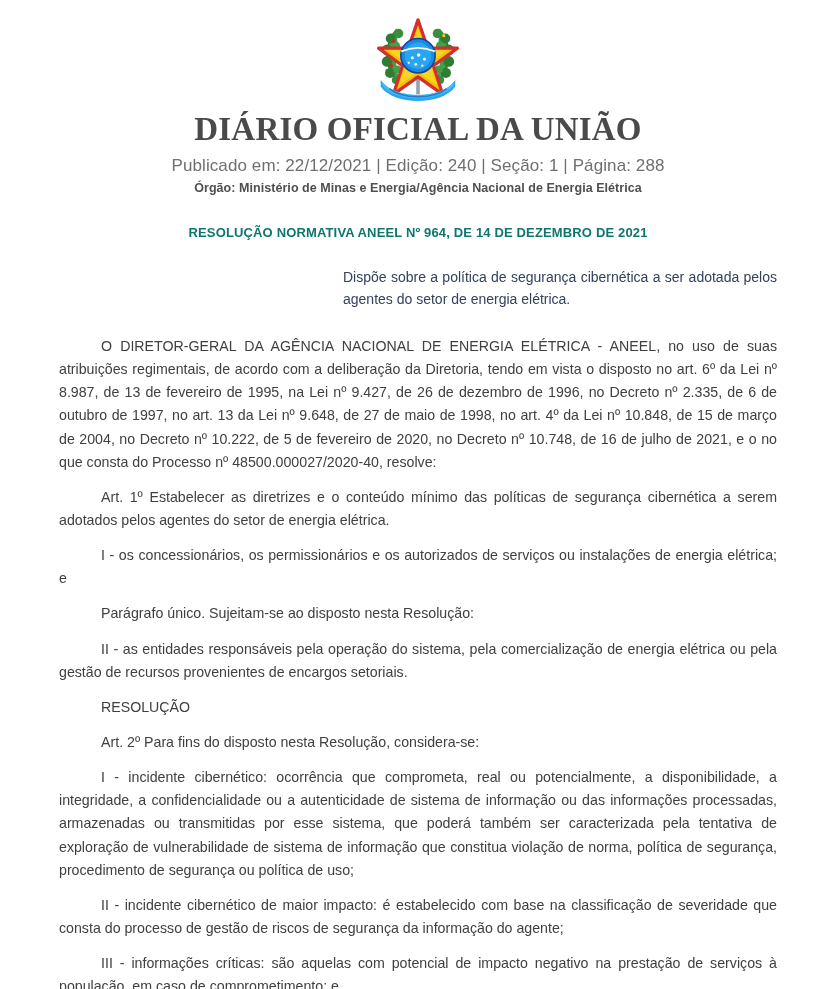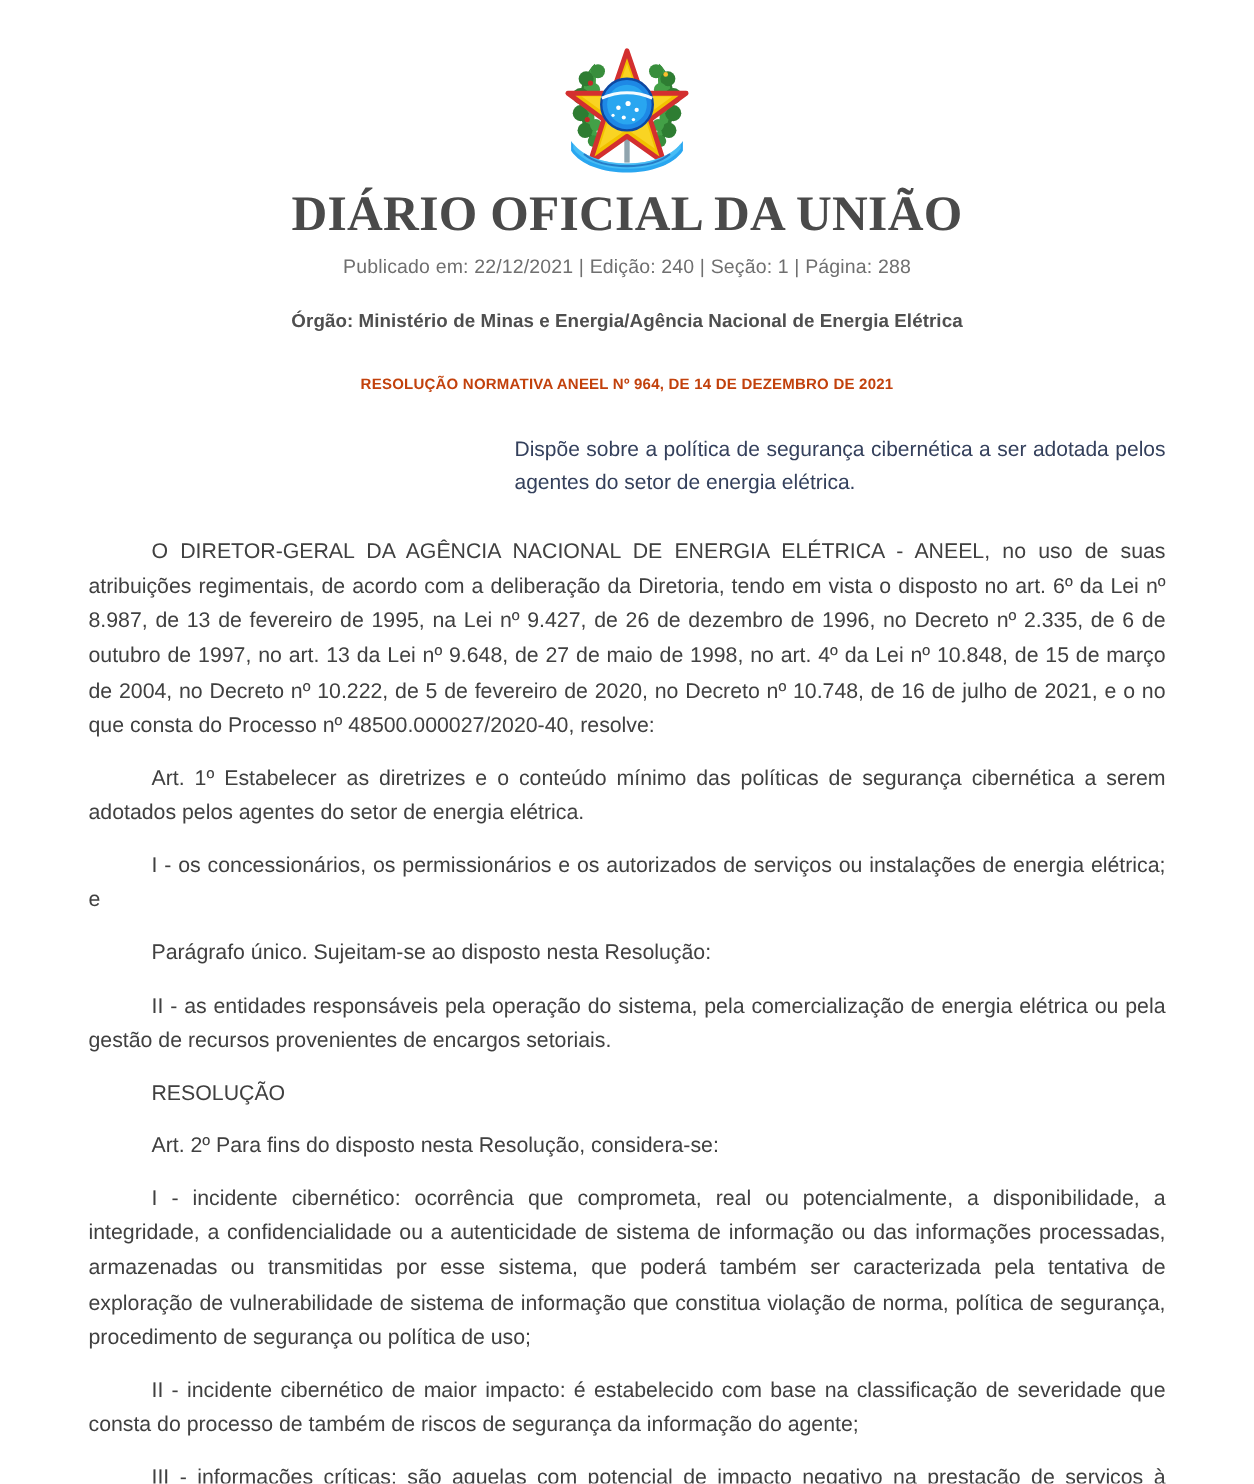--- a/index.html
+++ b/index.html
@@ -22,21 +22,21 @@
     height: 989px;
     position: relative;
     box-sizing: border-box;
     padding: 0;
     background: #ffffff;
   }
 
   
   .masthead {
     text-align: center;
-    padding-top: 28px;
+    padding-top: 14px;
   }
 
   .coat-of-arms {
     display: block;
     margin: 0 auto;
     width: 86px;
     height: 92px;
   }
 
   .dou-title {
@@ -44,48 +44,48 @@
     font-weight: bold;
     font-size: 33px;
     letter-spacing: 0.2px;
     color: #4a4a4a;
     margin: 6px 0 0 0;
     line-height: 1.08;
     white-space: nowrap;
   }
 
   .pub-meta {
-    font-size: 13px;
+    font-size: 17px;
     color: #6f6f6f;
     margin-top: 8px;
     letter-spacing: 0.1px;
     font-weight: normal;
   }
 
   .organ-line {
     font-size: 12.5px;
     color: #4f4f4f;
     font-weight: bold;
-    margin-top: 22px;
+    margin-top: 5px;
     letter-spacing: 0.05px;
     text-align: center;
   }
 
   
   .content {
     margin: 0 59px 0 59px;
     width: 718px;
     box-sizing: border-box;
   }
 
   .res-title {
     text-align: center;
-    font-size: 10px;
+    font-size: 13px;
     font-weight: bold;
-    color: #c2410c;
+    color: #0f766e;
     letter-spacing: 0.15px;
     margin-top: 30px;
     margin-bottom: 0;
   }
 
   .ementa {
     margin-left: 284px;
     margin-top: 26px;
     text-align: justify;
     font-size: 14px;
@@ -209,18 +209,18 @@
     <p class="para">Parágrafo único. Sujeitam-se ao disposto nesta Resolução:</p>
 
     <p class="para">II - as entidades responsáveis pela operação do sistema, pela comercialização de energia elétrica ou pela gestão de recursos provenientes de encargos setoriais.</p>
 
     <p class="para section-head">RESOLUÇÃO</p>
 
     <p class="para">Art. 2º Para fins do disposto nesta Resolução, considera-se:</p>
 
     <p class="para">I - incidente cibernético: ocorrência que comprometa, real ou potencialmente, a disponibilidade, a integridade, a confidencialidade ou a autenticidade de sistema de informação ou das informações processadas, armazenadas ou transmitidas por esse sistema, que poderá também ser caracterizada pela tentativa de exploração de vulnerabilidade de sistema de informação que constitua violação de norma, política de segurança, procedimento de segurança ou política de uso;</p>
 
-    <p class="para">II - incidente cibernético de maior impacto: é estabelecido com base na classificação de severidade que consta do processo de também de riscos de segurança da informação do agente;</p>
+    <p class="para">II - incidente cibernético de maior impacto: é estabelecido com base na classificação de severidade que consta do processo de gestão de riscos de segurança da informação do agente;</p>
 
     <p class="para">III - informações críticas: são aquelas com potencial de impacto negativo na prestação de serviços à população, em caso de comprometimento; e</p>
 
   </main>
 </div>
 
 </body></html>

